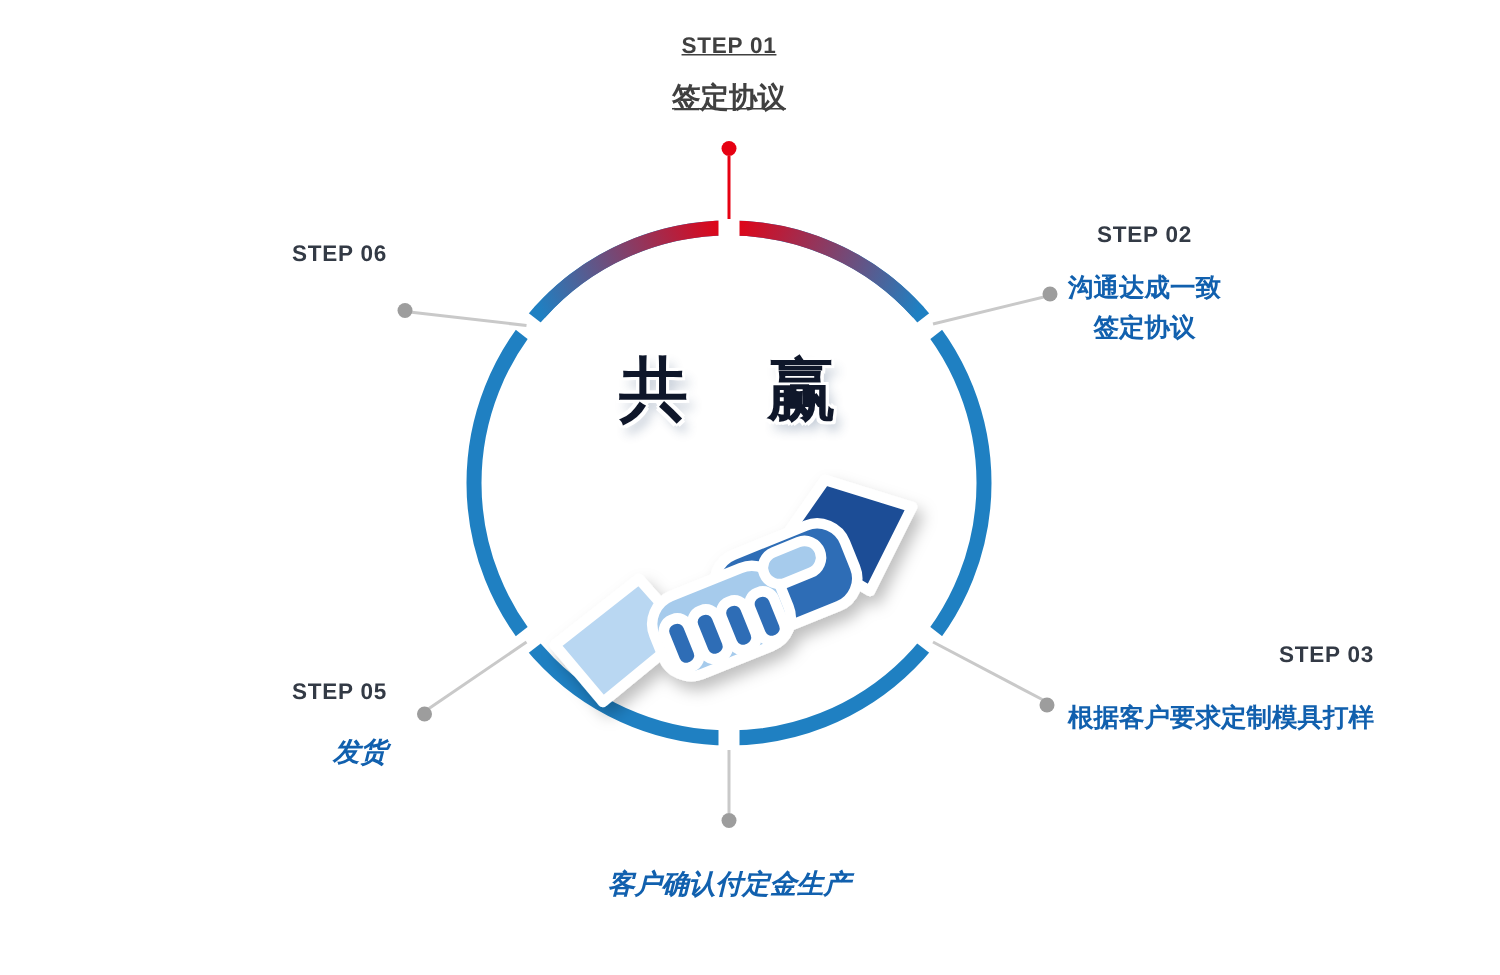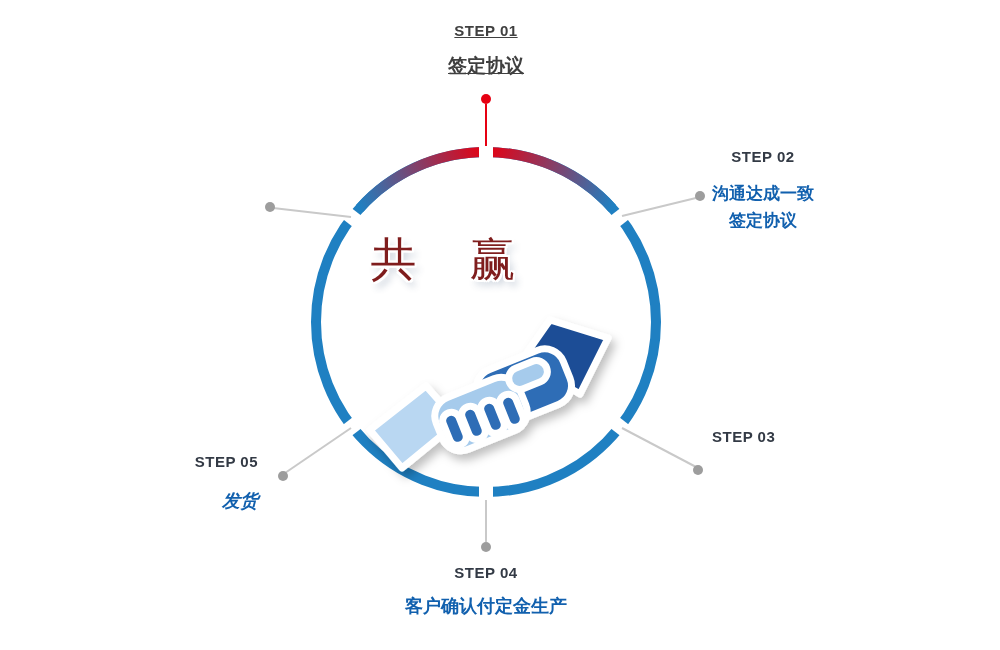--- a/index.html
+++ b/index.html
@@ -14,33 +14,33 @@
     font-size:15px;font-weight:700;color:#333a45;letter-spacing:.5px;
   }
   .step .desc{
     font-size:18px;font-weight:700;color:#1160ae;white-space:pre-line;
     line-height:27px;
   }
   .step .label.red,.step .desc.red{color:#404040;text-decoration:underline;}
   #step01{left:486px;top:22px;transform:translateX(-50%);text-align:center;}
   #step01 .desc{margin-top:13px;font-size:19px;}
   #step02{left:712px;top:148px;text-align:center;}
-  #step02 .desc{margin-top:15px;font-size:17px;}
+  #step02 .desc{margin-top:15px;font-size:17px;font-family:Liberation Mono, monospace;}
   #step03{left:712px;top:428px;text-align:right;}
   #step03 .desc{margin-top:20px;font-size:17px;}
   #step04{left:486px;top:564px;transform:translateX(-50%);text-align:center;}
-  #step04 .desc{margin-top:12px;}
+  #step04 .desc{margin-top:12px;font-style:italic;}
   #step05{right:742px;top:453px;text-align:right;}
   #step05 .desc{margin-top:18px;font-style:italic;}
   #step06{right:742px;top:161px;text-align:right;}
   #step06 .desc{margin-top:13px;font-size:17px;}
   #center-title{
-    position:absolute;left:453px;top:229px;transform:translateX(-50%);
+    position:absolute;left:495px;top:229px;transform:translateX(-50%);
     z-index:3;white-space:nowrap;
-    font-size:46px;font-weight:400;letter-spacing:20px;color:#7f1d1d;
+    font-size:46px;font-weight:700;letter-spacing:20px;color:#0f172a;
     text-shadow:
       -2px -2px 0 #fff, 2px -2px 0 #fff, -2px 2px 0 #fff, 2px 2px 0 #fff,
       0 -2px 0 #fff, 0 2px 0 #fff, -2px 0 0 #fff, 2px 0 0 #fff,
       4px 6px 7px rgba(40,70,110,.30);
   }
 </style>
 </head>
 <body>
 
 <svg width="1000" height="650" viewBox="0 0 1000 650">
@@ -112,26 +112,27 @@
 </div>
 
 <div class="step" id="step02">
   <div class="label">STEP 02</div>
   <div class="desc">沟通达成一致
 签定协议</div>
 </div>
 
 <div class="step" id="step03">
   <div class="label">STEP 03</div>
+  <div class="desc">根据客户要求定制模具打样</div>
 </div>
 
 <div class="step" id="step04">
-  <div class="label">STEP 04</div>
   <div class="desc">客户确认付定金生产</div>
 </div>
 
 <div class="step" id="step05">
   <div class="label">STEP 05</div>
   <div class="desc">发货</div>
 </div>
 
 <div class="step" id="step06">
+  <div class="label">STEP 06</div>
 </div>
 
 </body></html>

